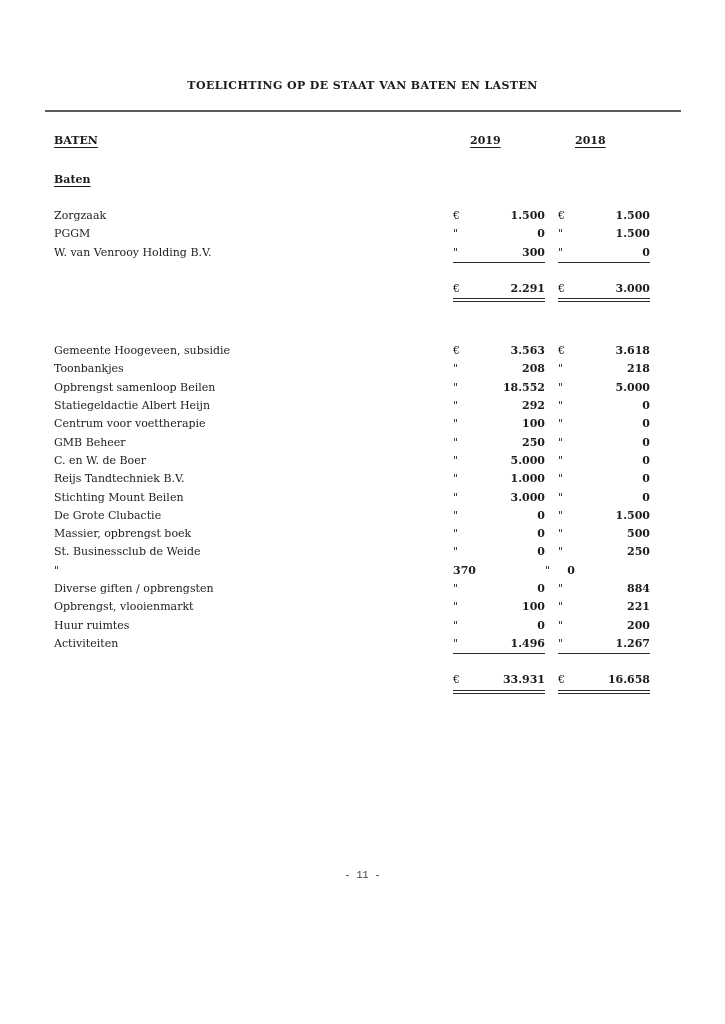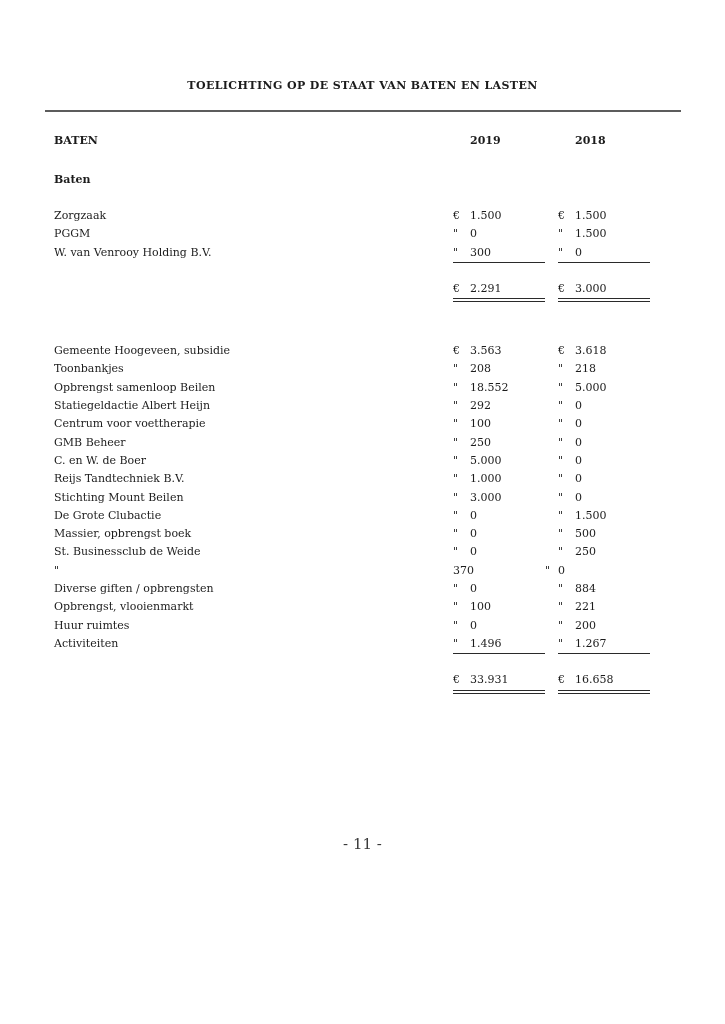--- a/index.html
+++ b/index.html
@@ -33,46 +33,48 @@
   .grid-row {
     display: grid;
     grid-template-columns: 399px 17px 75px 13px 17px 75px;
   }
   .header-row {
     margin-top: 21px;
     font-weight: bold;
     line-height: 15px;
   }
   .underlined-text {
+    text-decoration: underline;
     text-underline-offset: 3px;
     text-decoration-thickness: 1px;
   }
   .header-row .year { text-align: left; }
   .subsection {
     margin-top: 24px;
     font-weight: bold;
     line-height: 15px;
   }
   .tbody { margin-top: 20px; }
   .section + .section { margin-top: 40px; }
   .row { line-height: 18.3px; }
   .cell { display: block; }
-  .val { text-align: left; }
+  .val { text-align: right; font-weight: bold; }
   .cur { text-align: left; }
   .row.u .cur, .row.u .val { border-bottom: 1px solid #2a2a2a; }
   .total-row { margin-top: 17px; }
   .total-row .cur, .total-row .val { border-bottom: 4px double #2a2a2a; }
   .page-number {
     position: absolute;
-    bottom: 56px;
+    bottom: 28px;
     left: 0;
     right: 0;
     text-align: center;
-    font-size: 15px;
+    font-size: 10px;
     color: #3a3a3a;
+    font-family: Liberation Mono, monospace;
   }
 </style>
 </head>
 <body>
 
 <div class="page">
 
   <div class="title">TOELICHTING OP DE STAAT VAN BATEN EN LASTEN</div>
 
   <div class="rule"></div>

